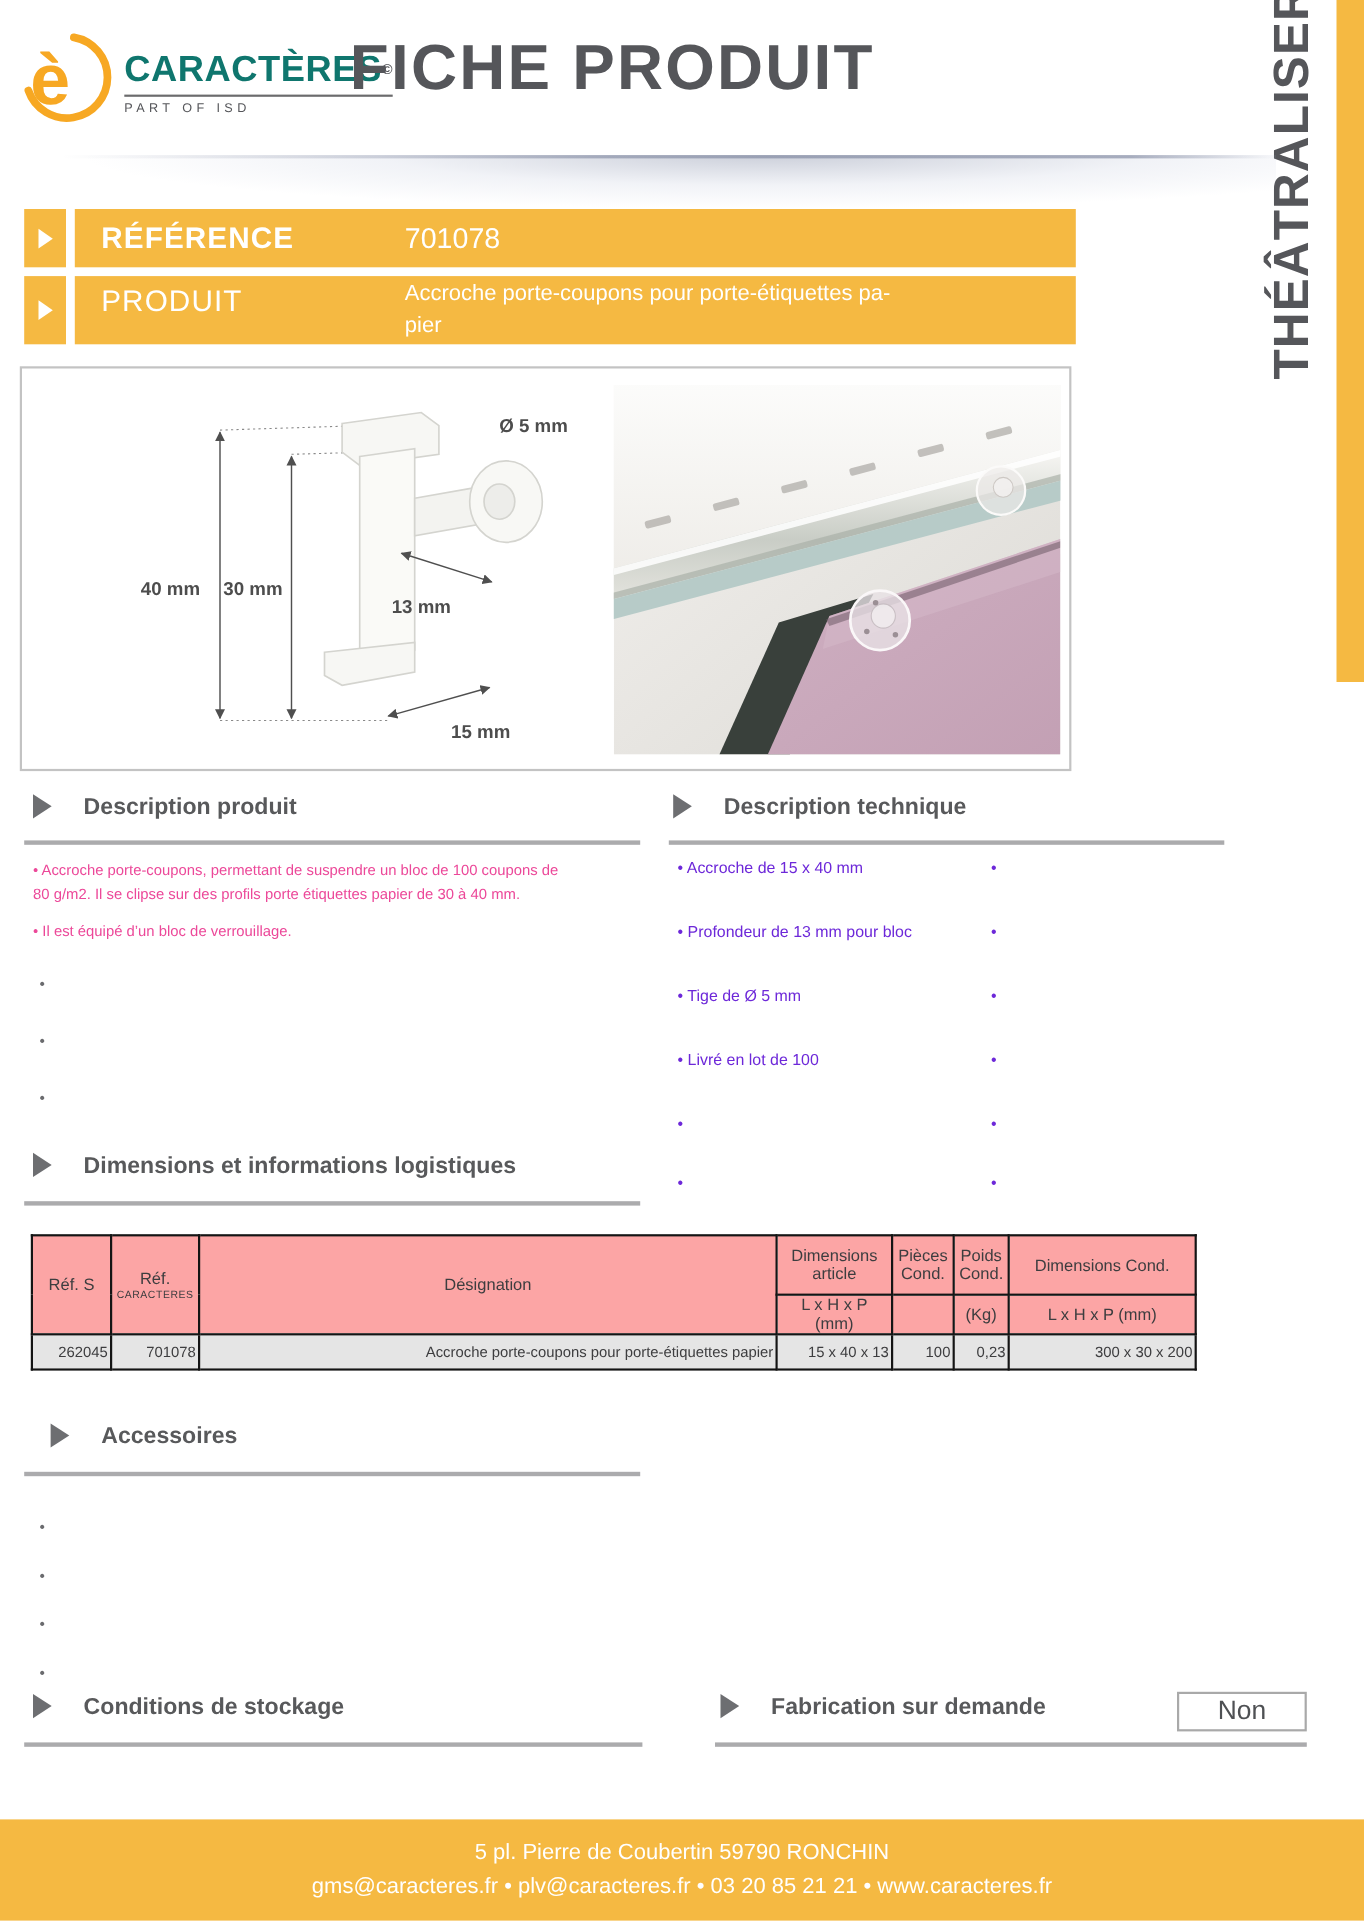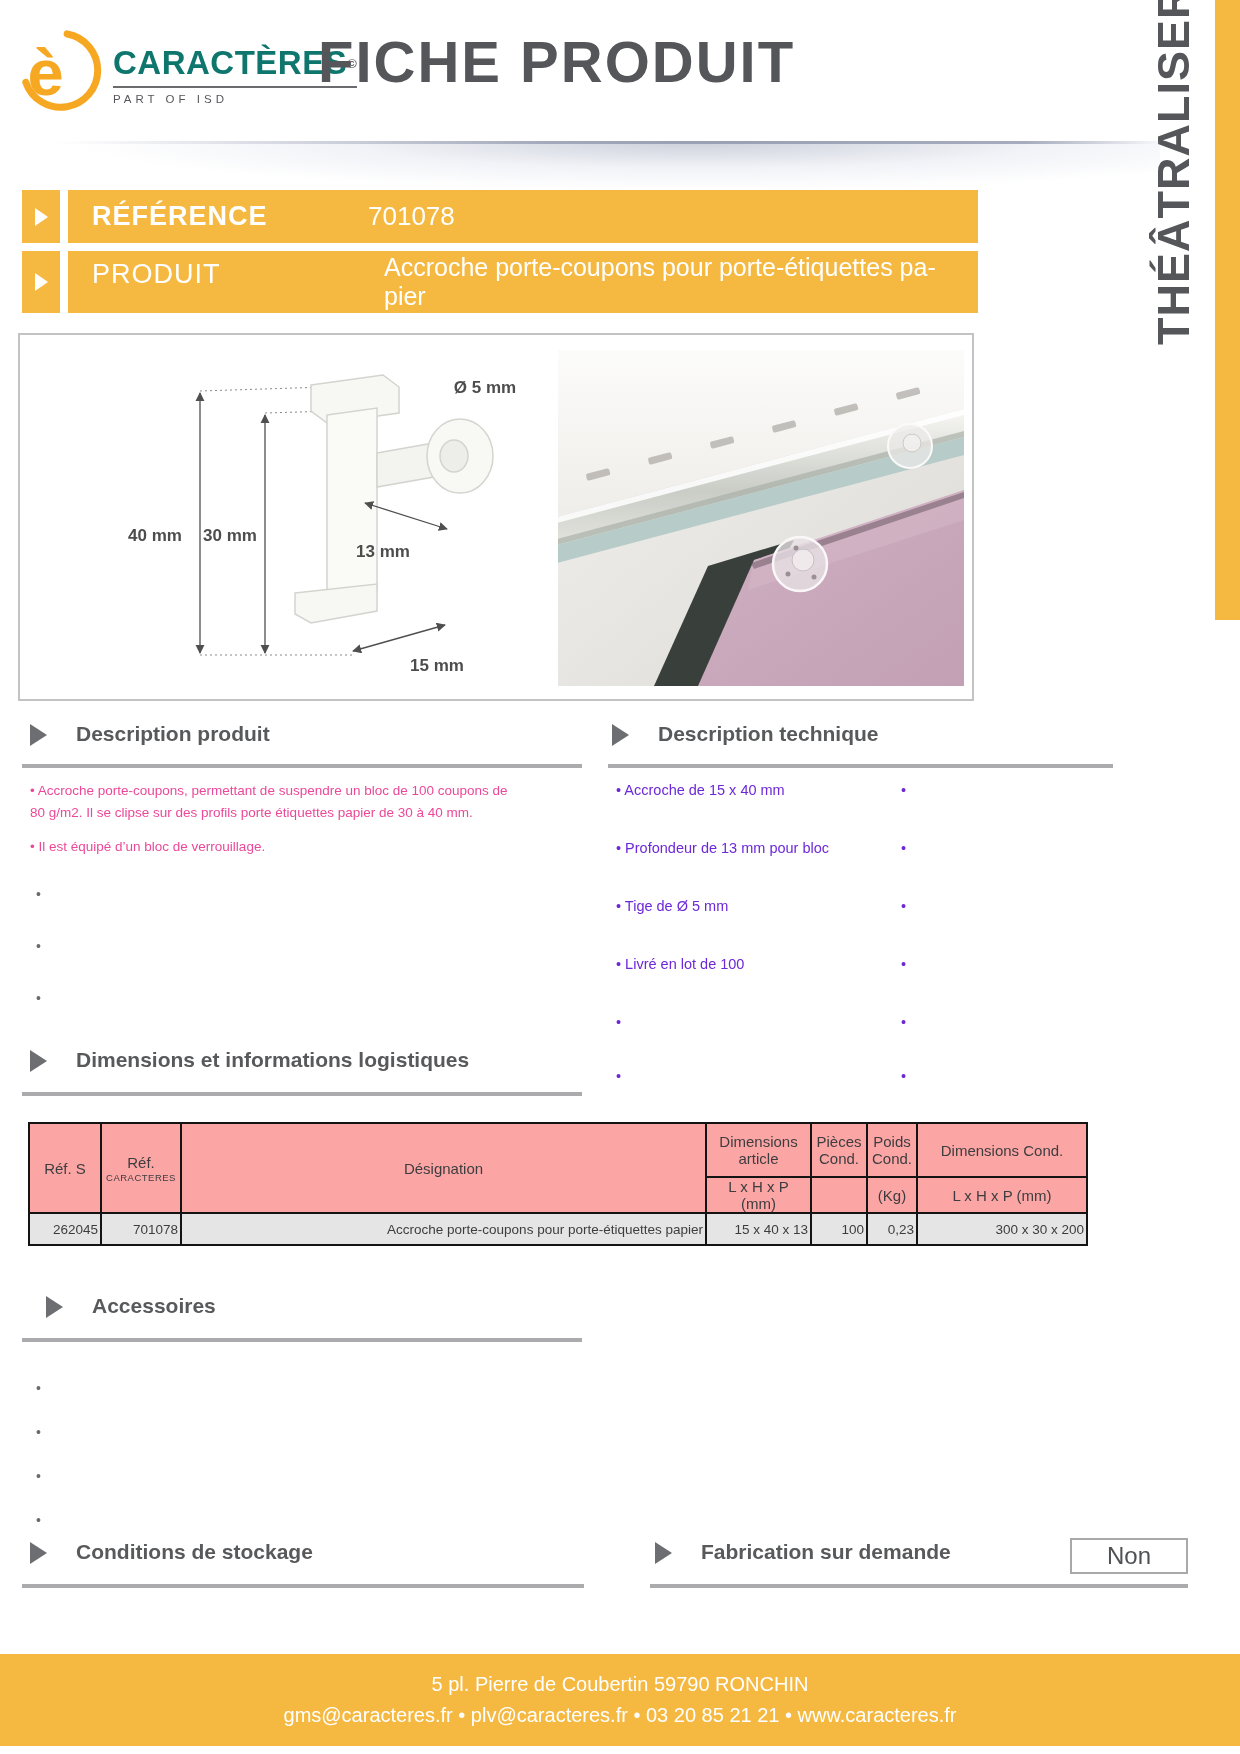--- a/index.html
+++ b/index.html
@@ -35,29 +35,29 @@
   .tri-white{width:0;height:0;border-top:9px solid transparent;
     border-bottom:9px solid transparent;border-left:13px solid #ffffff;}
   .banner-bar{position:absolute;left:68px;width:910px;background:#F5B942;color:#fff;}
   .bar-ref{top:190px;height:53px;display:flex;align-items:center;}
   .sq-ref{top:190px;height:53px;}
   .bar-prod{top:251px;height:62px;}
   .sq-prod{top:251px;height:62px;}
   .banner-label{font-size:27px;font-weight:bold;letter-spacing:1px;margin-left:24px;}
   .banner-value{position:absolute;left:300px;top:0;font-size:26px;line-height:53px;}
   .prod-label{position:absolute;left:24px;top:8px;font-size:27px;font-weight:normal;letter-spacing:1px;}
-  .prod-value{position:absolute;left:316px;top:2px;font-size:25px;line-height:29px;}
+  .prod-value{position:absolute;left:300px;top:2px;font-size:20px;line-height:29px;}
   .prod-value span{display:block;}
   
   .img-box{position:absolute;left:18px;top:333px;width:956px;height:368px;
     background:#fff;border:2px solid #c3c3c3;box-sizing:border-box;}
   .drawing{position:absolute;left:95px;top:18px;}
   .photo{position:absolute;left:538px;top:15px;}
   
-  .sec-head{position:absolute;display:flex;align-items:flex-end;}
+  .sec-head{position:absolute;display:flex;align-items:flex-start;}
   .tri-gray{width:0;height:0;border-top:11px solid transparent;
     border-bottom:11px solid transparent;border-left:17px solid #6d6e71;
     flex:0 0 auto;margin-right:29px;}
   .sec-title{font-size:21px;font-weight:bold;color:#58595b;white-space:nowrap;margin:0;}
   .rule{position:absolute;height:4px;background:#ababad;}
   
   .body-par{position:absolute;font-size:13.5px;line-height:1.6;color:#ec4899;margin:0;}
   .lone-bullet{position:absolute;font-size:14px;color:#6a6b6e;}
   .tech-row{position:absolute;left:616px;width:440px;font-size:14.5px;color:#6d28d9;}
   .tech-b2{position:absolute;left:285px;top:0;}

